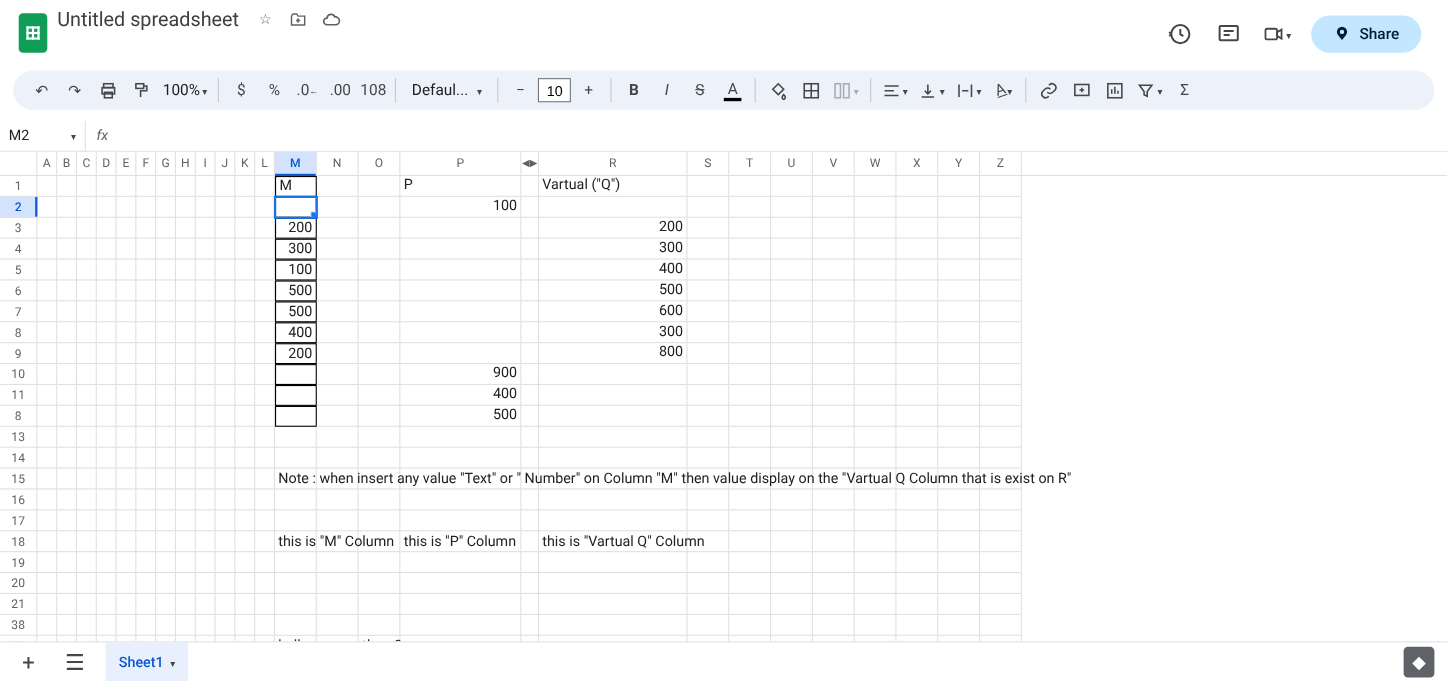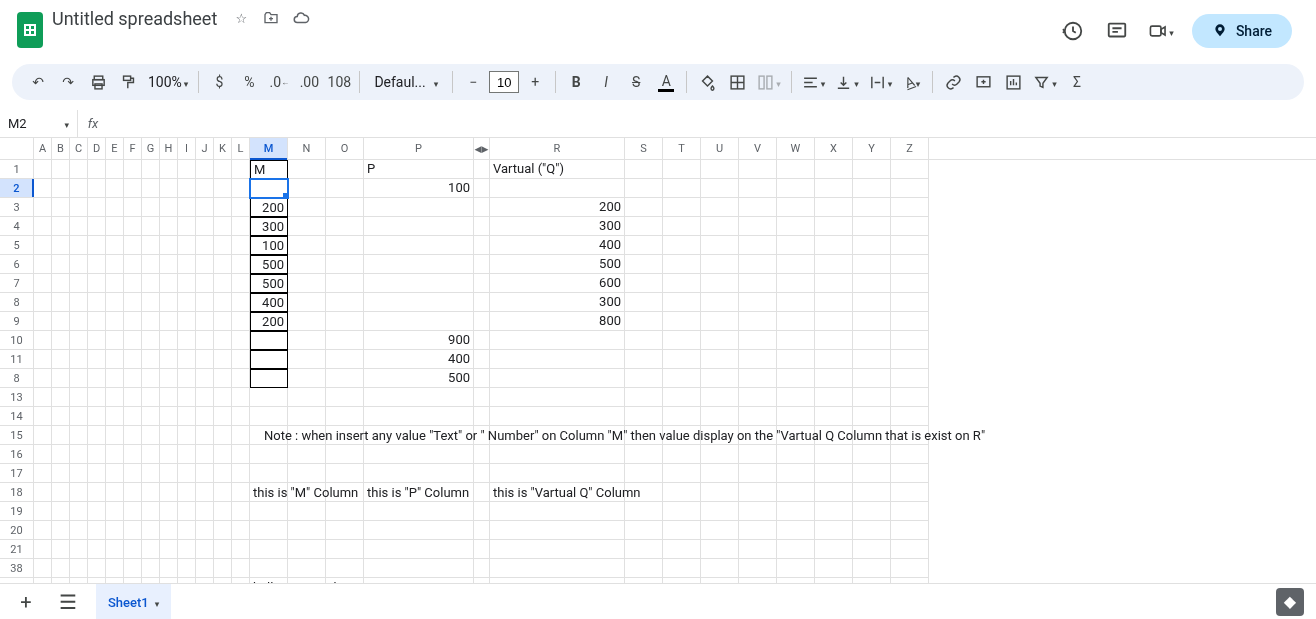--- a/index.html
+++ b/index.html
@@ -932,21 +932,21 @@
           <div class="cell" style="width: 135px;"></div>
           <div class="cell" style="width: 38px;"></div>
           <div class="cell" style="width: 38px;"></div>
           <div class="cell" style="width: 38px;"></div>
           <div class="cell" style="width: 38px;"></div>
           <div class="cell" style="width: 38px;"></div>
           <div class="cell" style="width: 38px;"></div>
           <div class="cell" style="width: 38px;"></div>
           <div class="cell" style="width: 38px;"></div>
         </div>
-        <div class="overflow-txt" style="left: 230px; top: 267px;">Note : when insert any value "Text" or " Number" on Column "M" then value display on the "Vartual Q Column that is exist on R"</div>
+        <div class="overflow-txt" style="left: 219px; top: 267px;">Note : when insert any value "Text" or " Number" on Column "M" then value display on the "Vartual Q Column that is exist on R"</div>
         <div class="overflow-txt" style="left: 219px; top: 324px;">this is "M" Column</div>
         <div class="overflow-txt" style="left: 333px; top: 324px;">this is "P" Column</div>
         <div class="overflow-txt" style="left: 459px; top: 324px;">this is "Vartual Q" Column</div>
         <div class="overflow-txt" style="left: 219px; top: 419px;">hello are you there?</div>
       </div>
   </div>
 </div>
 
 <div class="footer">
   <span class="fbtn">+</span>

